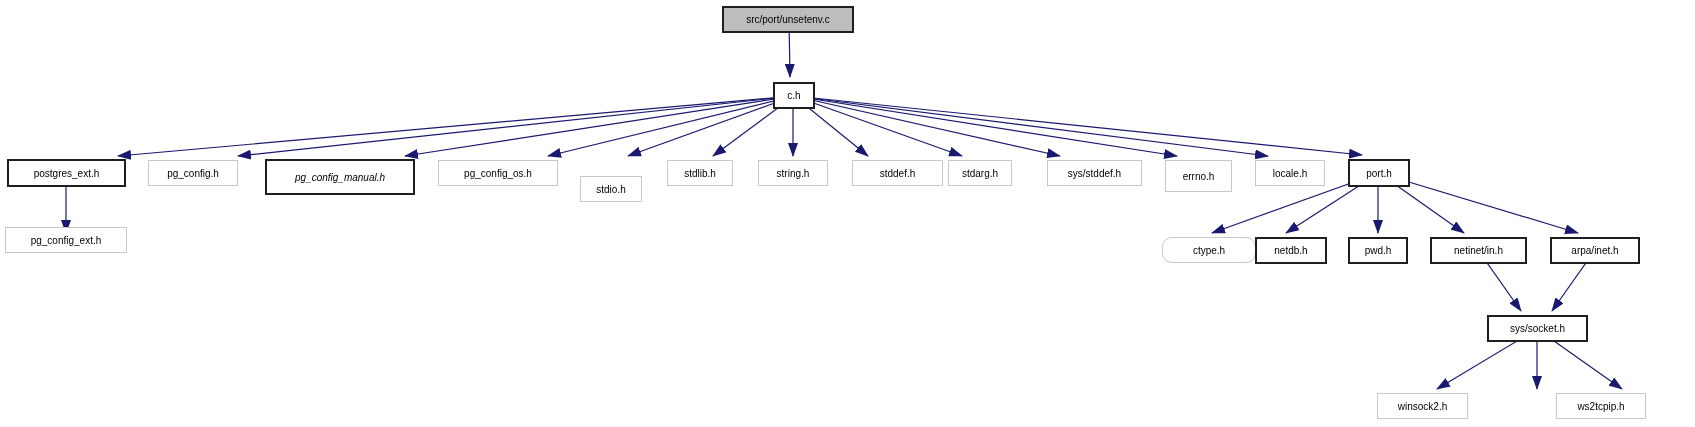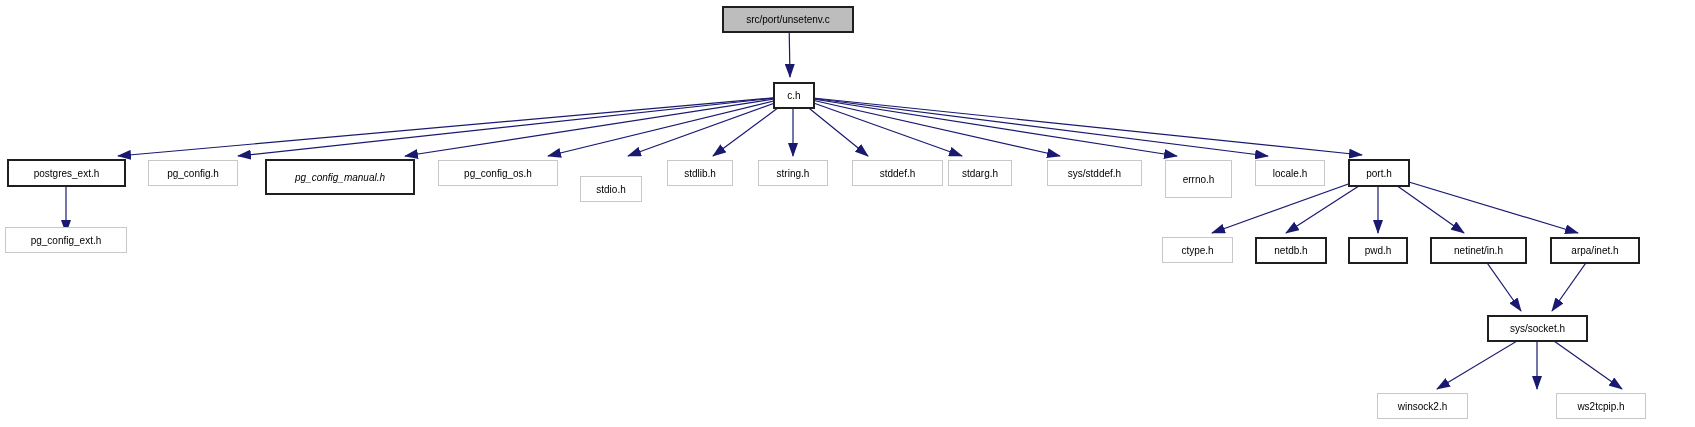--- a/index.html
+++ b/index.html
@@ -68,25 +68,25 @@
       <div class="node linked" style="left: 7px; top: 159px; width: 119px; height: 28px;">postgres_ext.h</div>
       <div class="node plain" style="left: 148px; top: 160px; width: 90px; height: 26px;">pg_config.h</div>
       <div class="node linked" style="left: 265px; top: 159px; width: 150px; height: 36px; font-style: italic;">pg_config_manual.h</div>
       <div class="node plain" style="left: 438px; top: 160px; width: 120px; height: 26px;">pg_config_os.h</div>
       <div class="node plain" style="left: 580px; top: 160px; width: 62px; height: 26px; margin-top: 16px;">stdio.h</div>
       <div class="node plain" style="left: 667px; top: 160px; width: 66px; height: 26px;">stdlib.h</div>
       <div class="node plain" style="left: 758px; top: 160px; width: 70px; height: 26px;">string.h</div>
       <div class="node plain" style="left: 852px; top: 160px; width: 91px; height: 26px;">stddef.h</div>
       <div class="node plain" style="left: 948px; top: 160px; width: 64px; height: 26px;">stdarg.h</div>
       <div class="node plain" style="left: 1047px; top: 160px; width: 95px; height: 26px;">sys/stddef.h</div>
-      <div class="node plain" style="left: 1165px; top: 160px; width: 67px; height: 38px; text-align: right;">errno.h</div>
+      <div class="node plain" style="left: 1165px; top: 160px; width: 67px; height: 32px; text-align: right;">errno.h</div>
       <div class="node plain" style="left: 1255px; top: 160px; width: 70px; height: 26px;">locale.h</div>
       <div class="node linked" style="left: 1348px; top: 159px; width: 62px; height: 28px;">port.h</div>
       <div class="node plain" style="left: 5px; top: 227px; width: 122px; height: 26px;">pg_config_ext.h</div>
-      <div class="node plain" style="left: 1162px; top: 237px; width: 71px; height: 26px;">ctype.h</div>
+      <div class="node plain" style="left: 1162px; top: 237px; width: 94px; height: 26px; border-radius: 10px;">ctype.h</div>
       <div class="node linked" style="left: 1255px; top: 237px; width: 72px; height: 27px;">netdb.h</div>
       <div class="node linked" style="left: 1348px; top: 237px; width: 60px; height: 27px;">pwd.h</div>
       <div class="node linked" style="left: 1430px; top: 237px; width: 97px; height: 27px;">netinet/in.h</div>
       <div class="node linked" style="left: 1550px; top: 237px; width: 90px; height: 27px;">arpa/inet.h</div>
       <div class="node linked" style="left: 1487px; top: 315px; width: 101px; height: 27px;">sys/socket.h</div>
       <div class="node plain" style="left: 1377px; top: 393px; width: 91px; height: 26px;">winsock2.h</div>
       <div class="node plain" style="left: 1556px; top: 393px; width: 90px; height: 26px;">ws2tcpip.h</div>
       <div class="node plain" style="left: 1696px; top: 393px; width: 91px; height: 26px;">windows.h</div>
     </div>
 </div>

